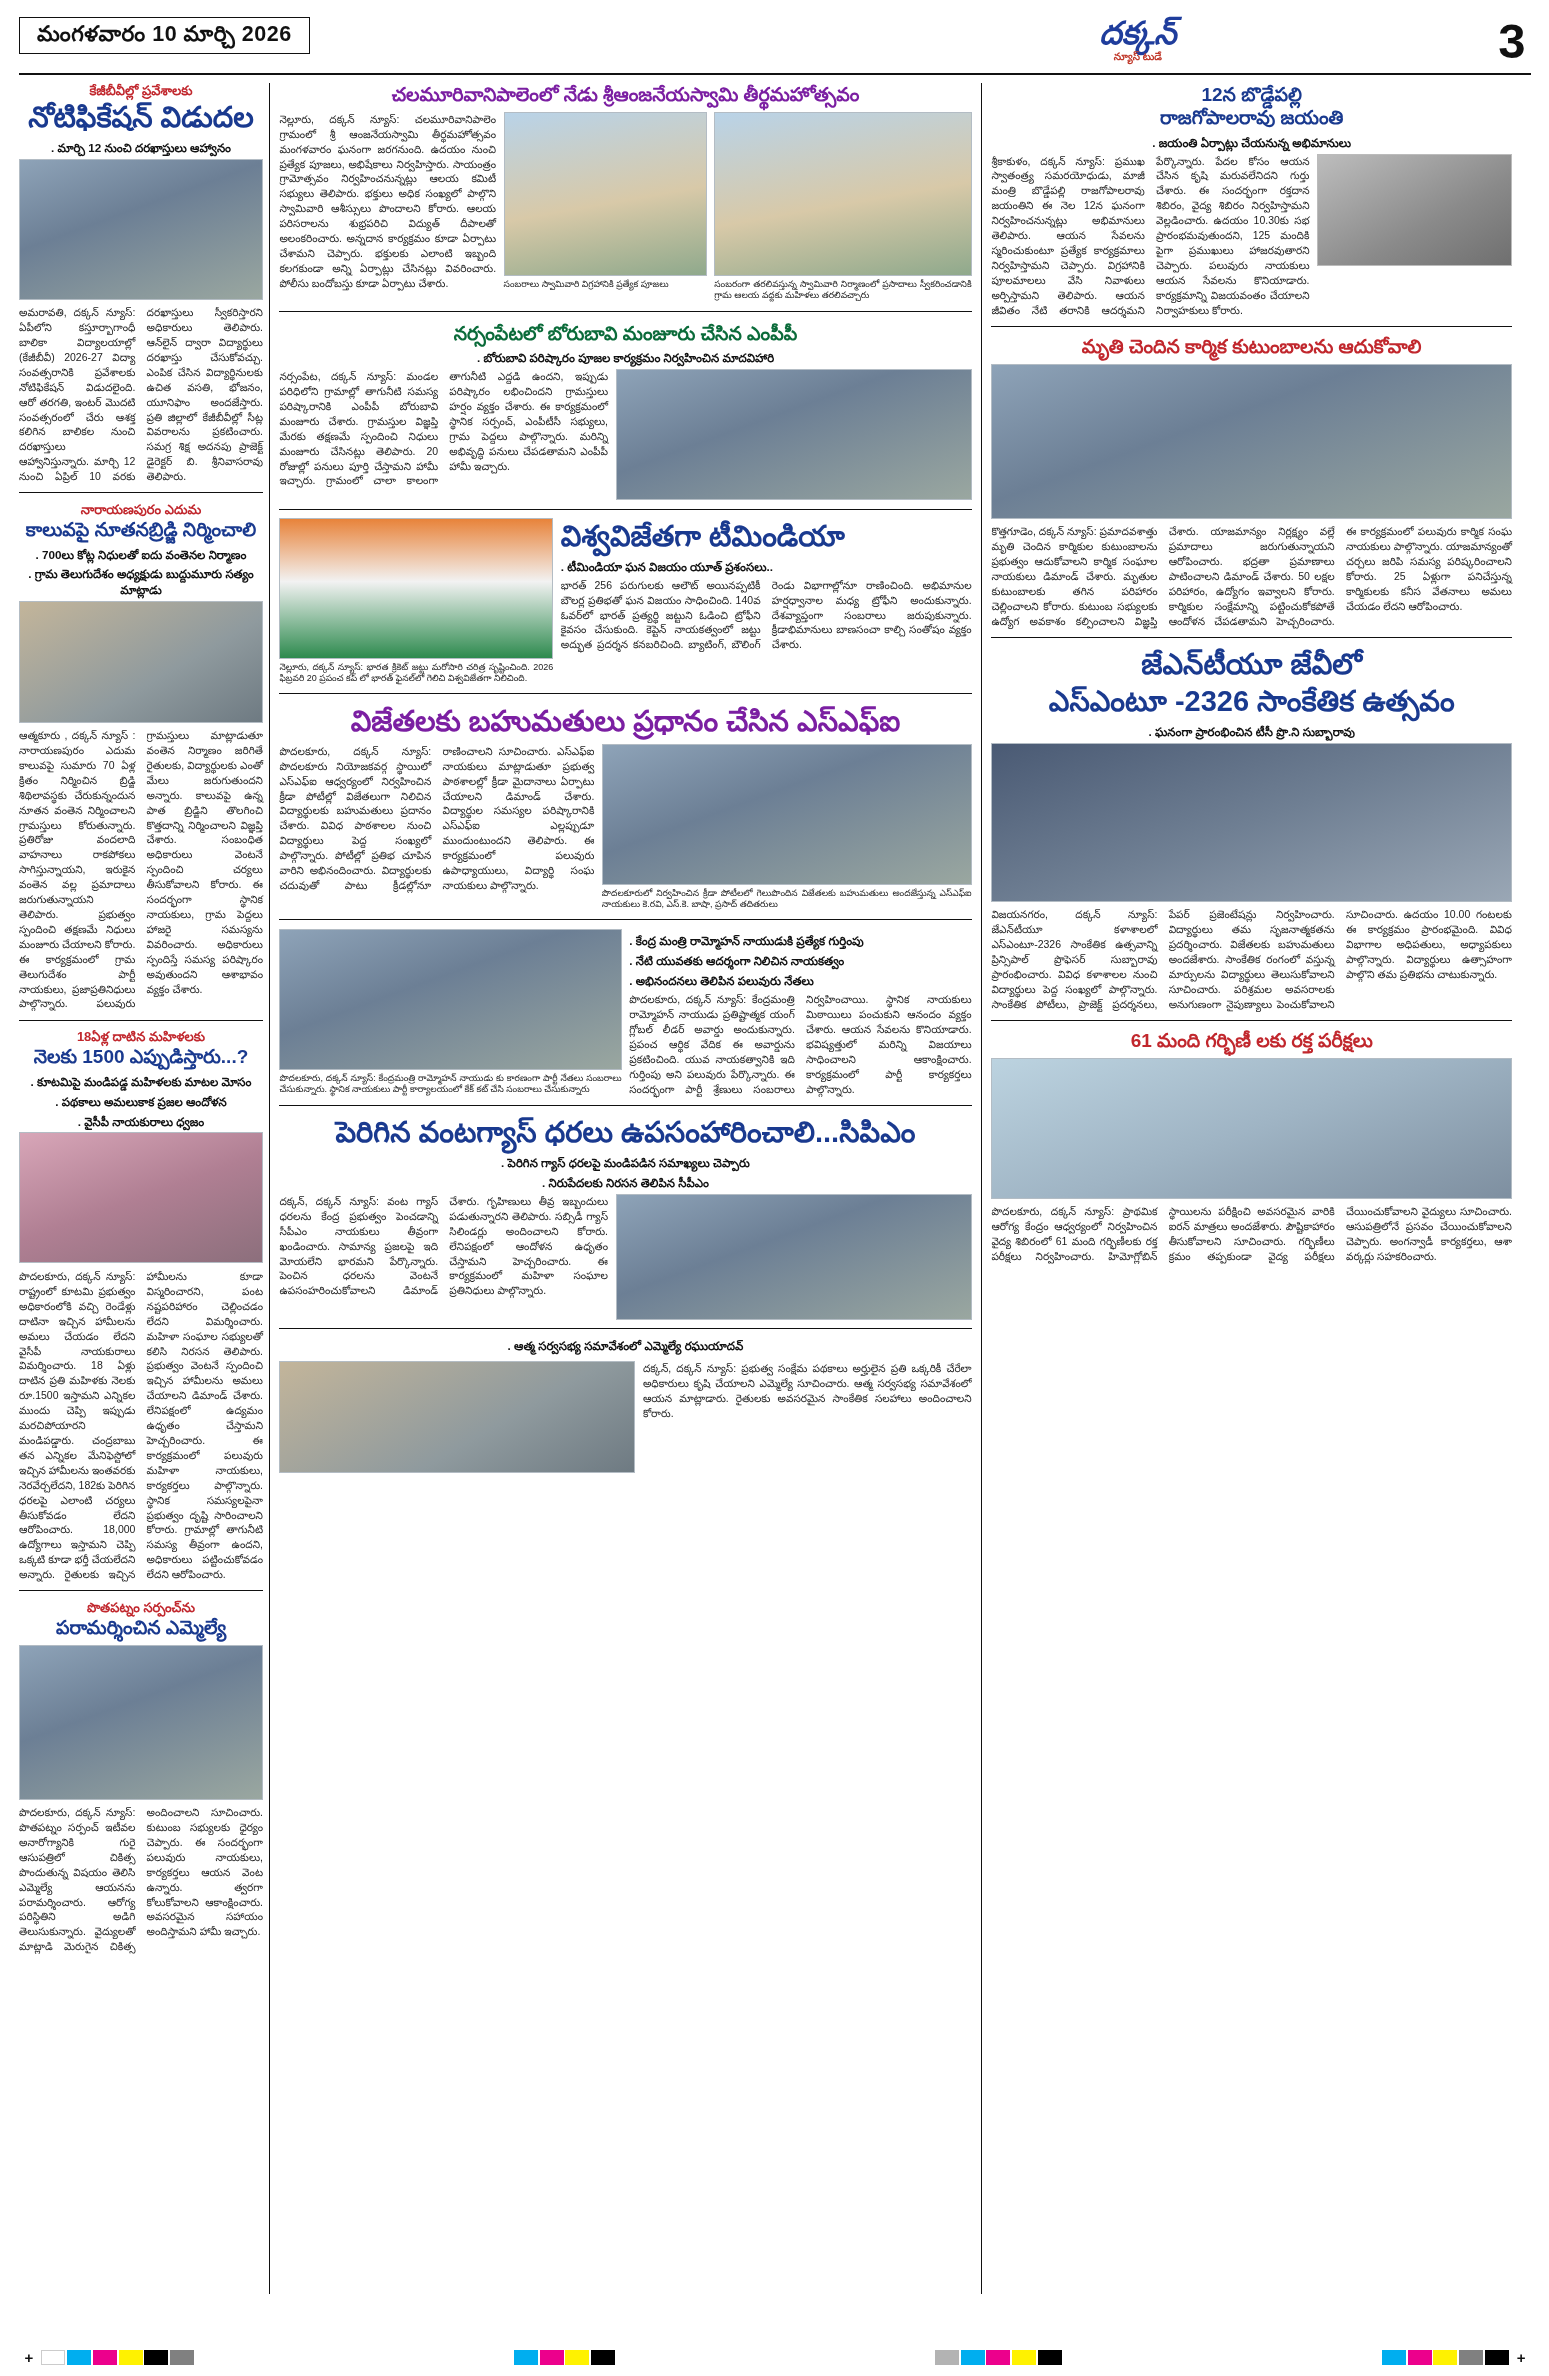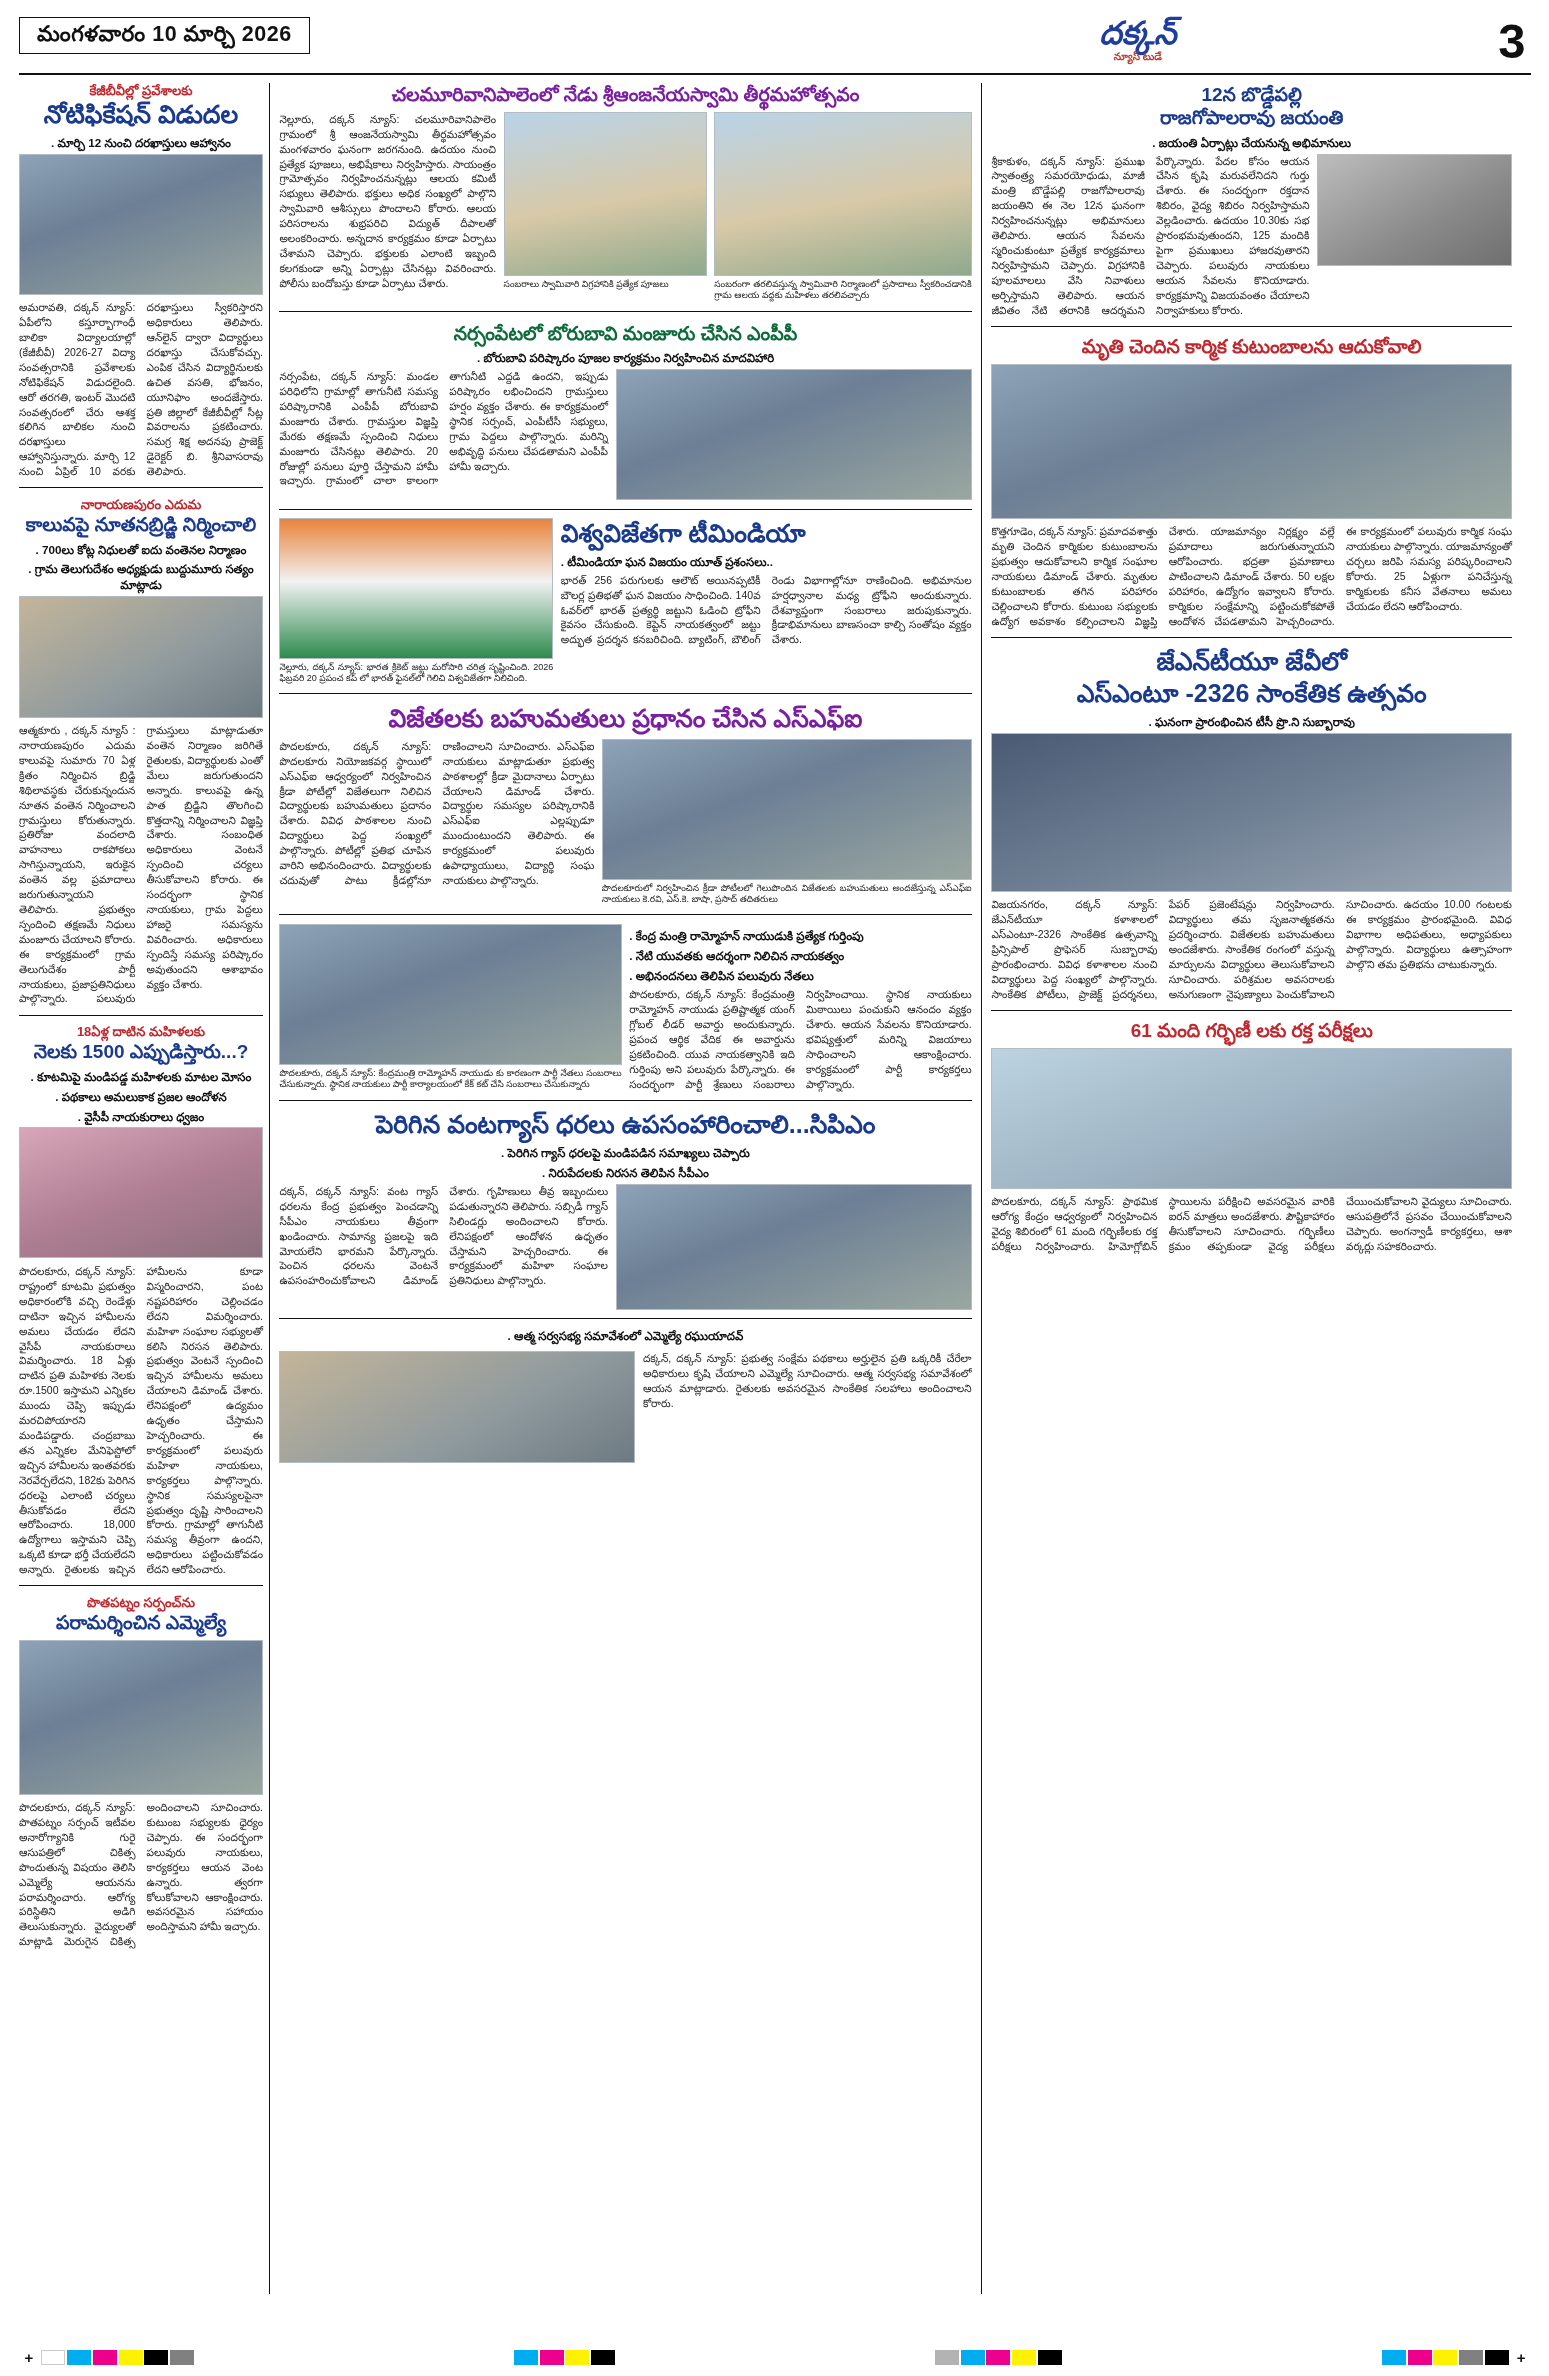--- a/index.html
+++ b/index.html
@@ -58,21 +58,21 @@
   .hl-blue {
     color:#1a3a8f; font-weight:bold; text-align:center;
     line-height:1.25;
   }
   .hl-green {
     color:#0b6b3a; font-weight:bold; text-align:center; line-height:1.25;
   }
   .hl-purple { color:#7b1fa2; font-weight:bold; text-align:center; line-height:1.25;}
   .k-sm { font-size:13px; }
   .k-md { font-size:19px; }
-  .k-lg { font-size:25px; }
+  .k-lg { font-size:29px; }
   .k-xl { font-size:19px; }
 
   .sub-bullet {
     font-size:11.7px; font-weight:bold; color:#111; text-align:center;
     margin:4.7px 0 3.7px 0; line-height:1.3;
   }
   .body-text {
     font-size:10.5px; line-height:1.42; text-align:justify; color:#1b1b1b;
     hyphens:auto; word-break:break-word;
   }

